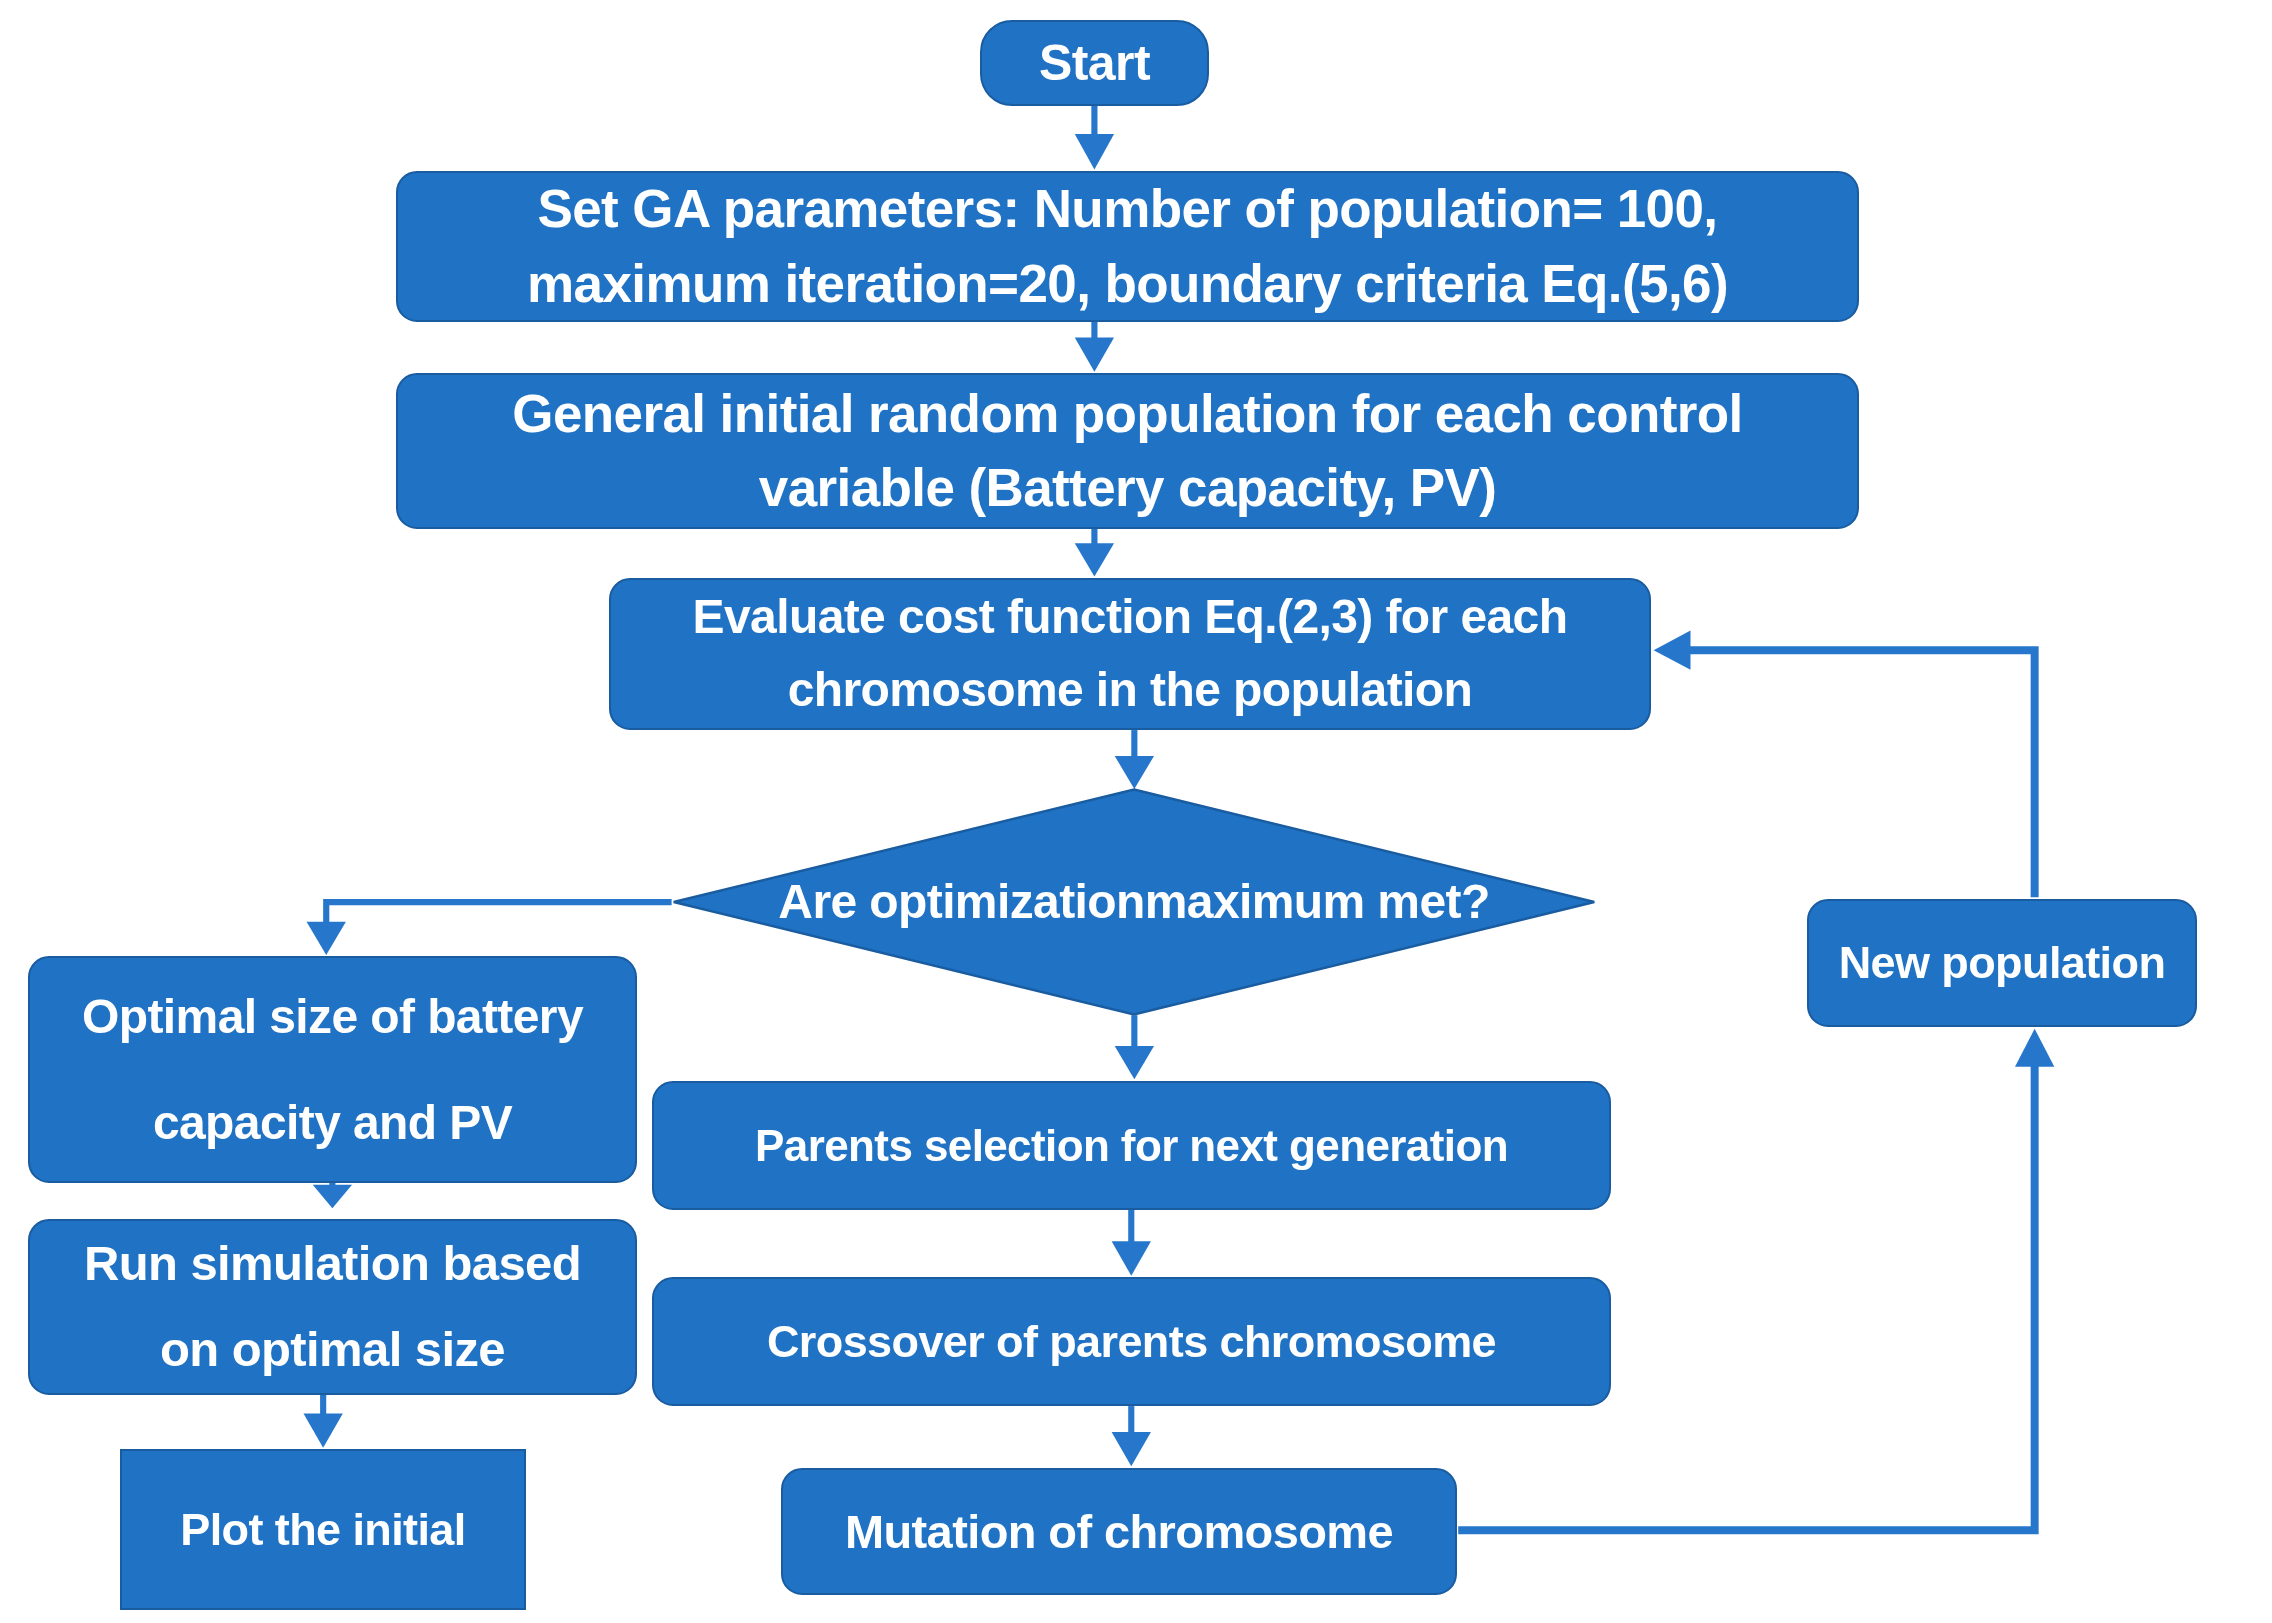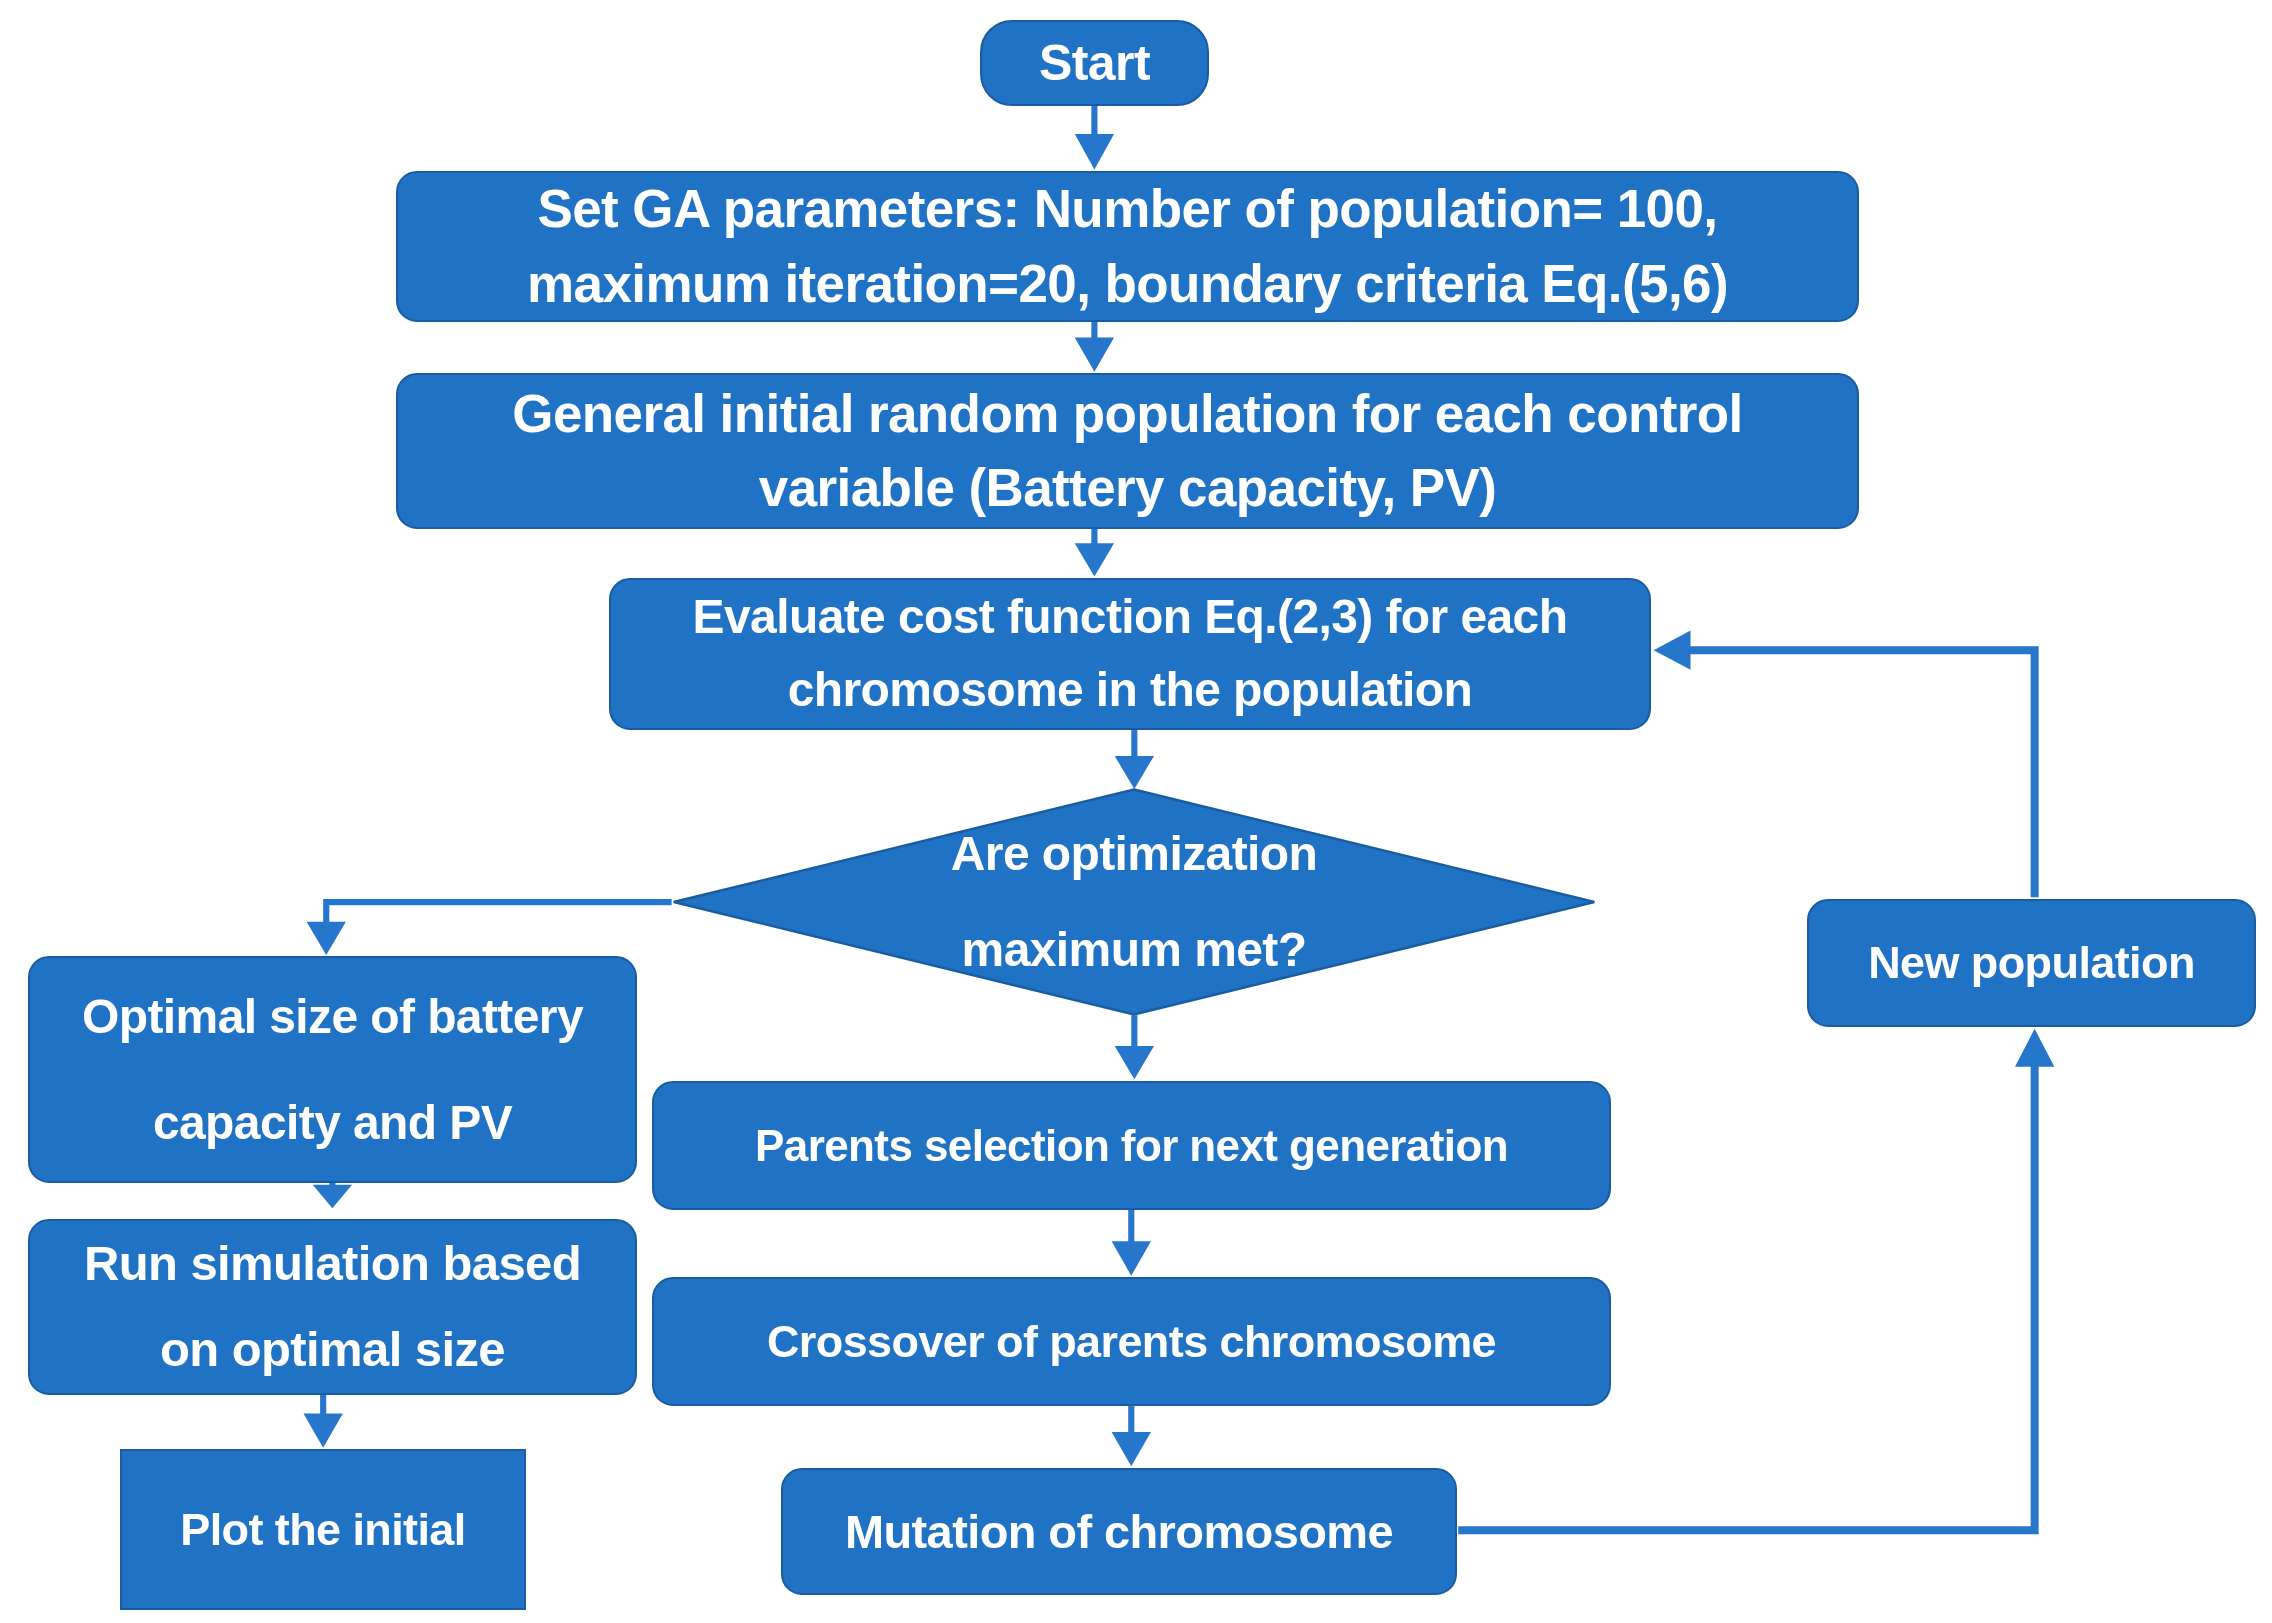--- a/index.html
+++ b/index.html
@@ -57,21 +57,21 @@
   .diamond > svg{
     position:absolute;left:0;top:0;width:100%;height:100%;
   }
   .diamond polygon{
     fill:var(--node_fill,#1F72C4);
     stroke:var(--node_border,#1A5CA0);
     stroke-width:4px;
   }
   .diamond .lines{
     position:absolute;left:0;top:0;right:0;bottom:0;
-    display:flex;flex-direction:column;
+    display:flex;flex-direction:row;
     align-items:center;justify-content:center;
     line-height:2.0em;
   }
   .diamond .lines span{display:block;}
 </style>
 </head>
 <body>
 
 <div class="canvas">
 
@@ -182,20 +182,20 @@
       <span>Mutation of chromosome</span>
     </div>
   </div>
 
   <div class="node" style="left:652px;top:1277px;width:959px;height:129px;font-size:45px;">
     <div class="lines">
       <span>Crossover of parents chromosome</span>
     </div>
   </div>
 
-  <div class="node" style="left:1807px;top:899px;width:449px;height:128px;font-size:45px;">
+  <div class="node" style="left:1807px;top:899px;width:390px;height:128px;font-size:45px;">
     <div class="lines">
       <span>New population</span>
     </div>
   </div>
 
 </div>
 
 
 </body></html>

